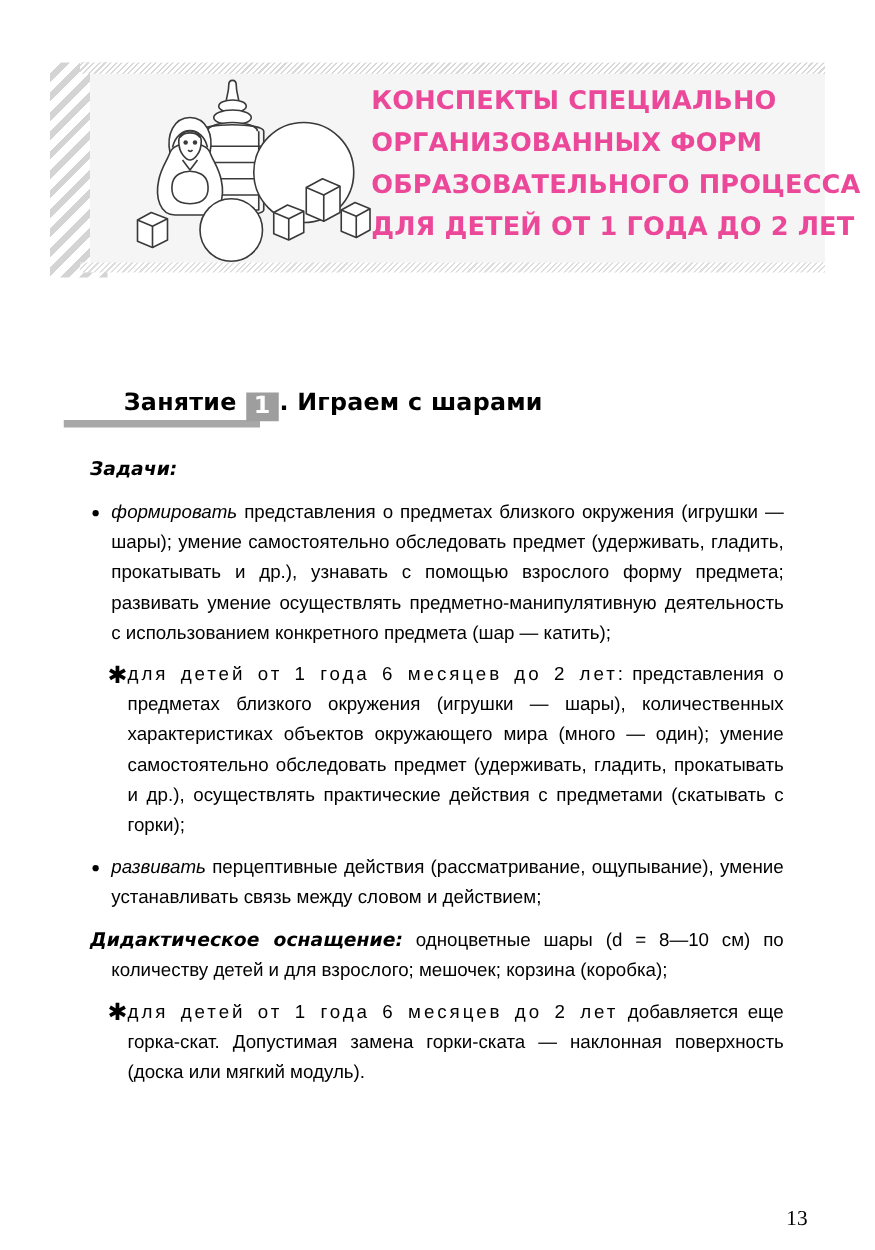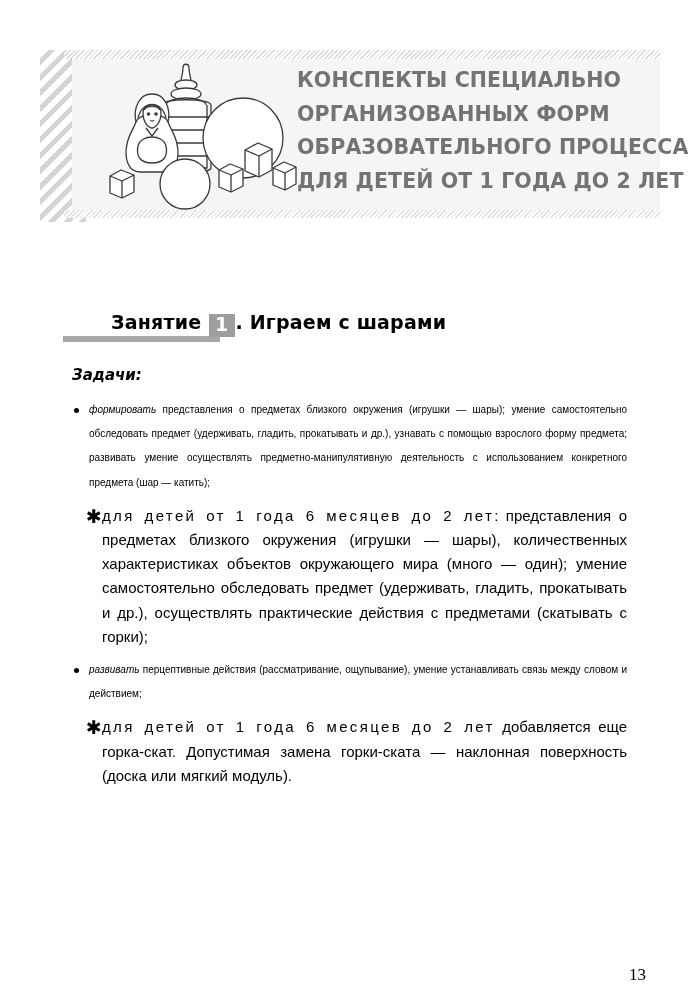--- a/index.html
+++ b/index.html
@@ -82,27 +82,27 @@
     top: 14px;
     width: 400px;
   }
   #banner-title .line {
     font-family: "DejaVu Sans", sans-serif;
     font-weight: bold;
     font-size: 20.5px;
     letter-spacing: 0.1px;
     line-height: 33.5px;
     white-space: nowrap;
-    color: #737373;
+    color: #ec4899;
   }
 
   
   #lesson-heading {
     position: absolute;
-    left: 63px;
+    left: 51px;
     top: 311px;
     width: 574px;
     height: 34px;
   }
   #lesson-rule {
     position: absolute;
     left: 0px;
     top: 25px;
     width: 157px;
     height: 6px;
@@ -142,21 +142,21 @@
     font-family: "DejaVu Sans", sans-serif;
     font-weight: bold;
     font-style: italic;
     font-size: 15px;
     margin: 0 0 14px 0;
   }
   .bullet-item {
     position: relative;
     padding-left: 17px;
     margin-bottom: 9px;
-    font-size: 10px;
+    font-size: 15px;
     line-height: 24.2px;
     text-align: justify;
     text-justify: inter-word;
     hyphens: manual;
   }
   .bullet-item .dot {
     position: absolute;
     left: 2px;
     top: 9.5px;
     width: 5px;
@@ -306,20 +306,23 @@
 
   <div class="star-para">
     <span class="star">✱</span><span class="spaced">для детей от 1 года 6 месяцев до 2 лет</span><span>: представления о предметах близкого окружения (игрушки — шары), количественных характеристиках объектов окружающего мира (много — один); умение самостоятельно обследовать предмет (удерживать, гладить, прокатывать и др.), осуществлять практические действия с предметами (скатывать с горки);</span>
   </div>
 
   <div class="bullet-item">
     <span class="dot"></span><span class="lead">развивать</span><span> перцептивные действия (рассматривание, ощупывание), умение устанавливать связь между словом и действием;</span>
   </div>
 
 
+  <div class="equip-para">
+    <span class="lead">Дидактическое оснащение:</span><span> одноцветные шары (d = 8—10 см) по количеству детей и для взрослого; мешочек; корзина (коробка);</span>
+  </div>
 
   <div class="star-para">
     <span class="star">✱</span><span class="spaced">для детей от 1 года 6 месяцев до 2 лет</span><span> добавляется еще горка-скат. Допустимая замена горки-ската — наклонная поверхность (доска или мягкий модуль).</span>
   </div>
 
 </div>
 
 <div id="page-number">13</div>
 
 </body></html>

